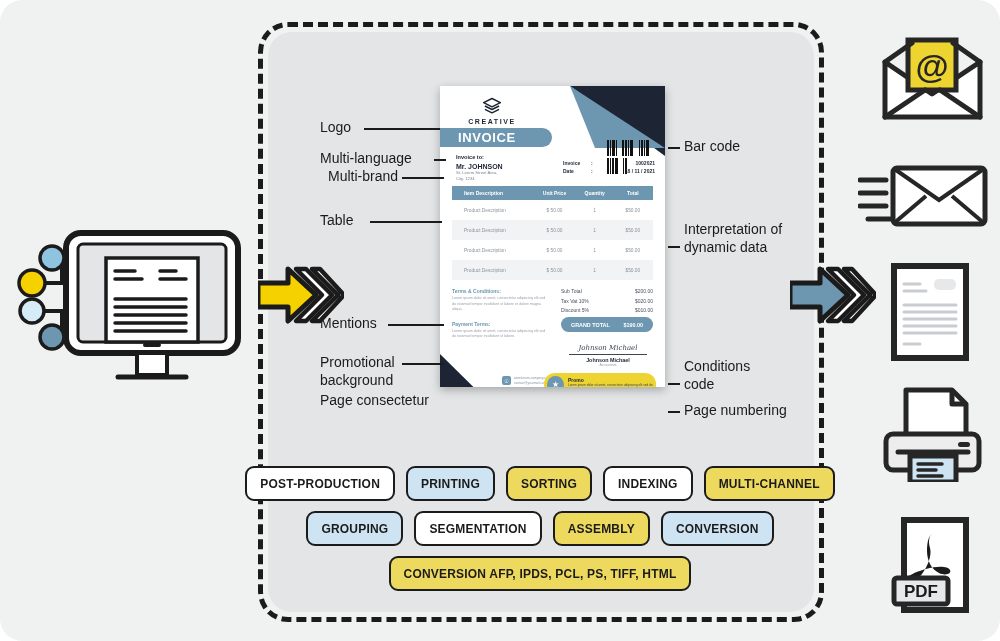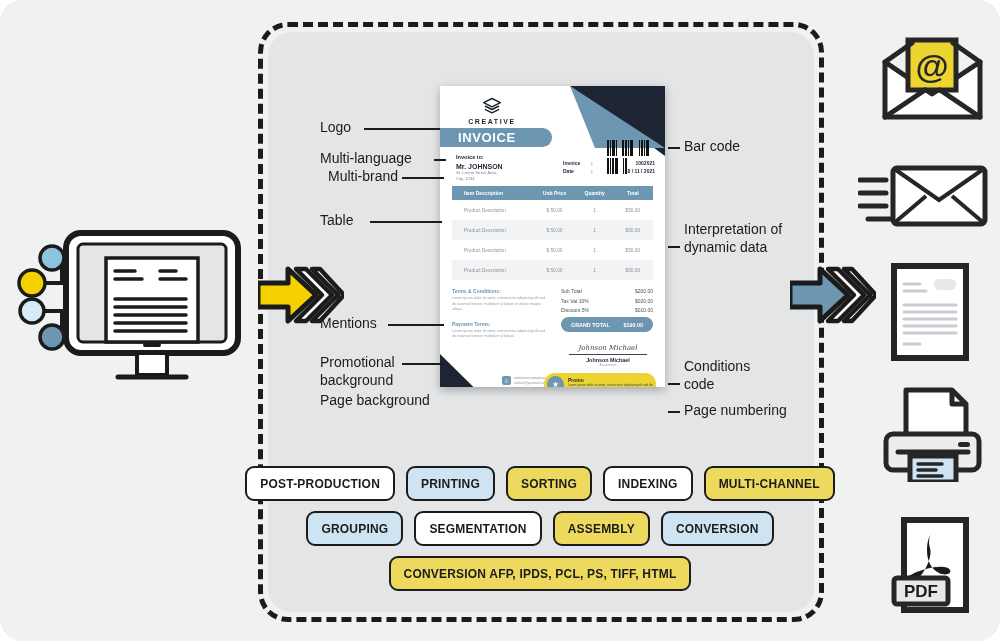--- a/index.html
+++ b/index.html
@@ -364,21 +364,21 @@
 
   <div class="callout" style="left:320px; top:315px;">Mentions</div>
   <div class="lead-line" style="left:388px; top:324px; width:56px;"></div>
 
   <div class="callout" style="left:320px; top:354px;">
     <span>Promotional</span><br>
     <span>background</span>
   </div>
   <div class="lead-line" style="left:402px; top:363px; width:42px;"></div>
 
-  <div class="callout" style="left:320px; top:392px;">Page background</div>
+  <div class="callout" style="left:320px; top:392px;">Page consectetur</div>
 
   <div class="lead-line" style="left:668px; top:147px; width:12px;"></div>
   <div class="callout" style="left:684px; top:138px;">Bar code</div>
 
   <div class="lead-line" style="left:668px; top:246px; width:12px;"></div>
   <div class="callout" style="left:684px; top:221px;">
     <span>Interpretation of</span><br>
     <span>dynamic data</span>
   </div>
 

